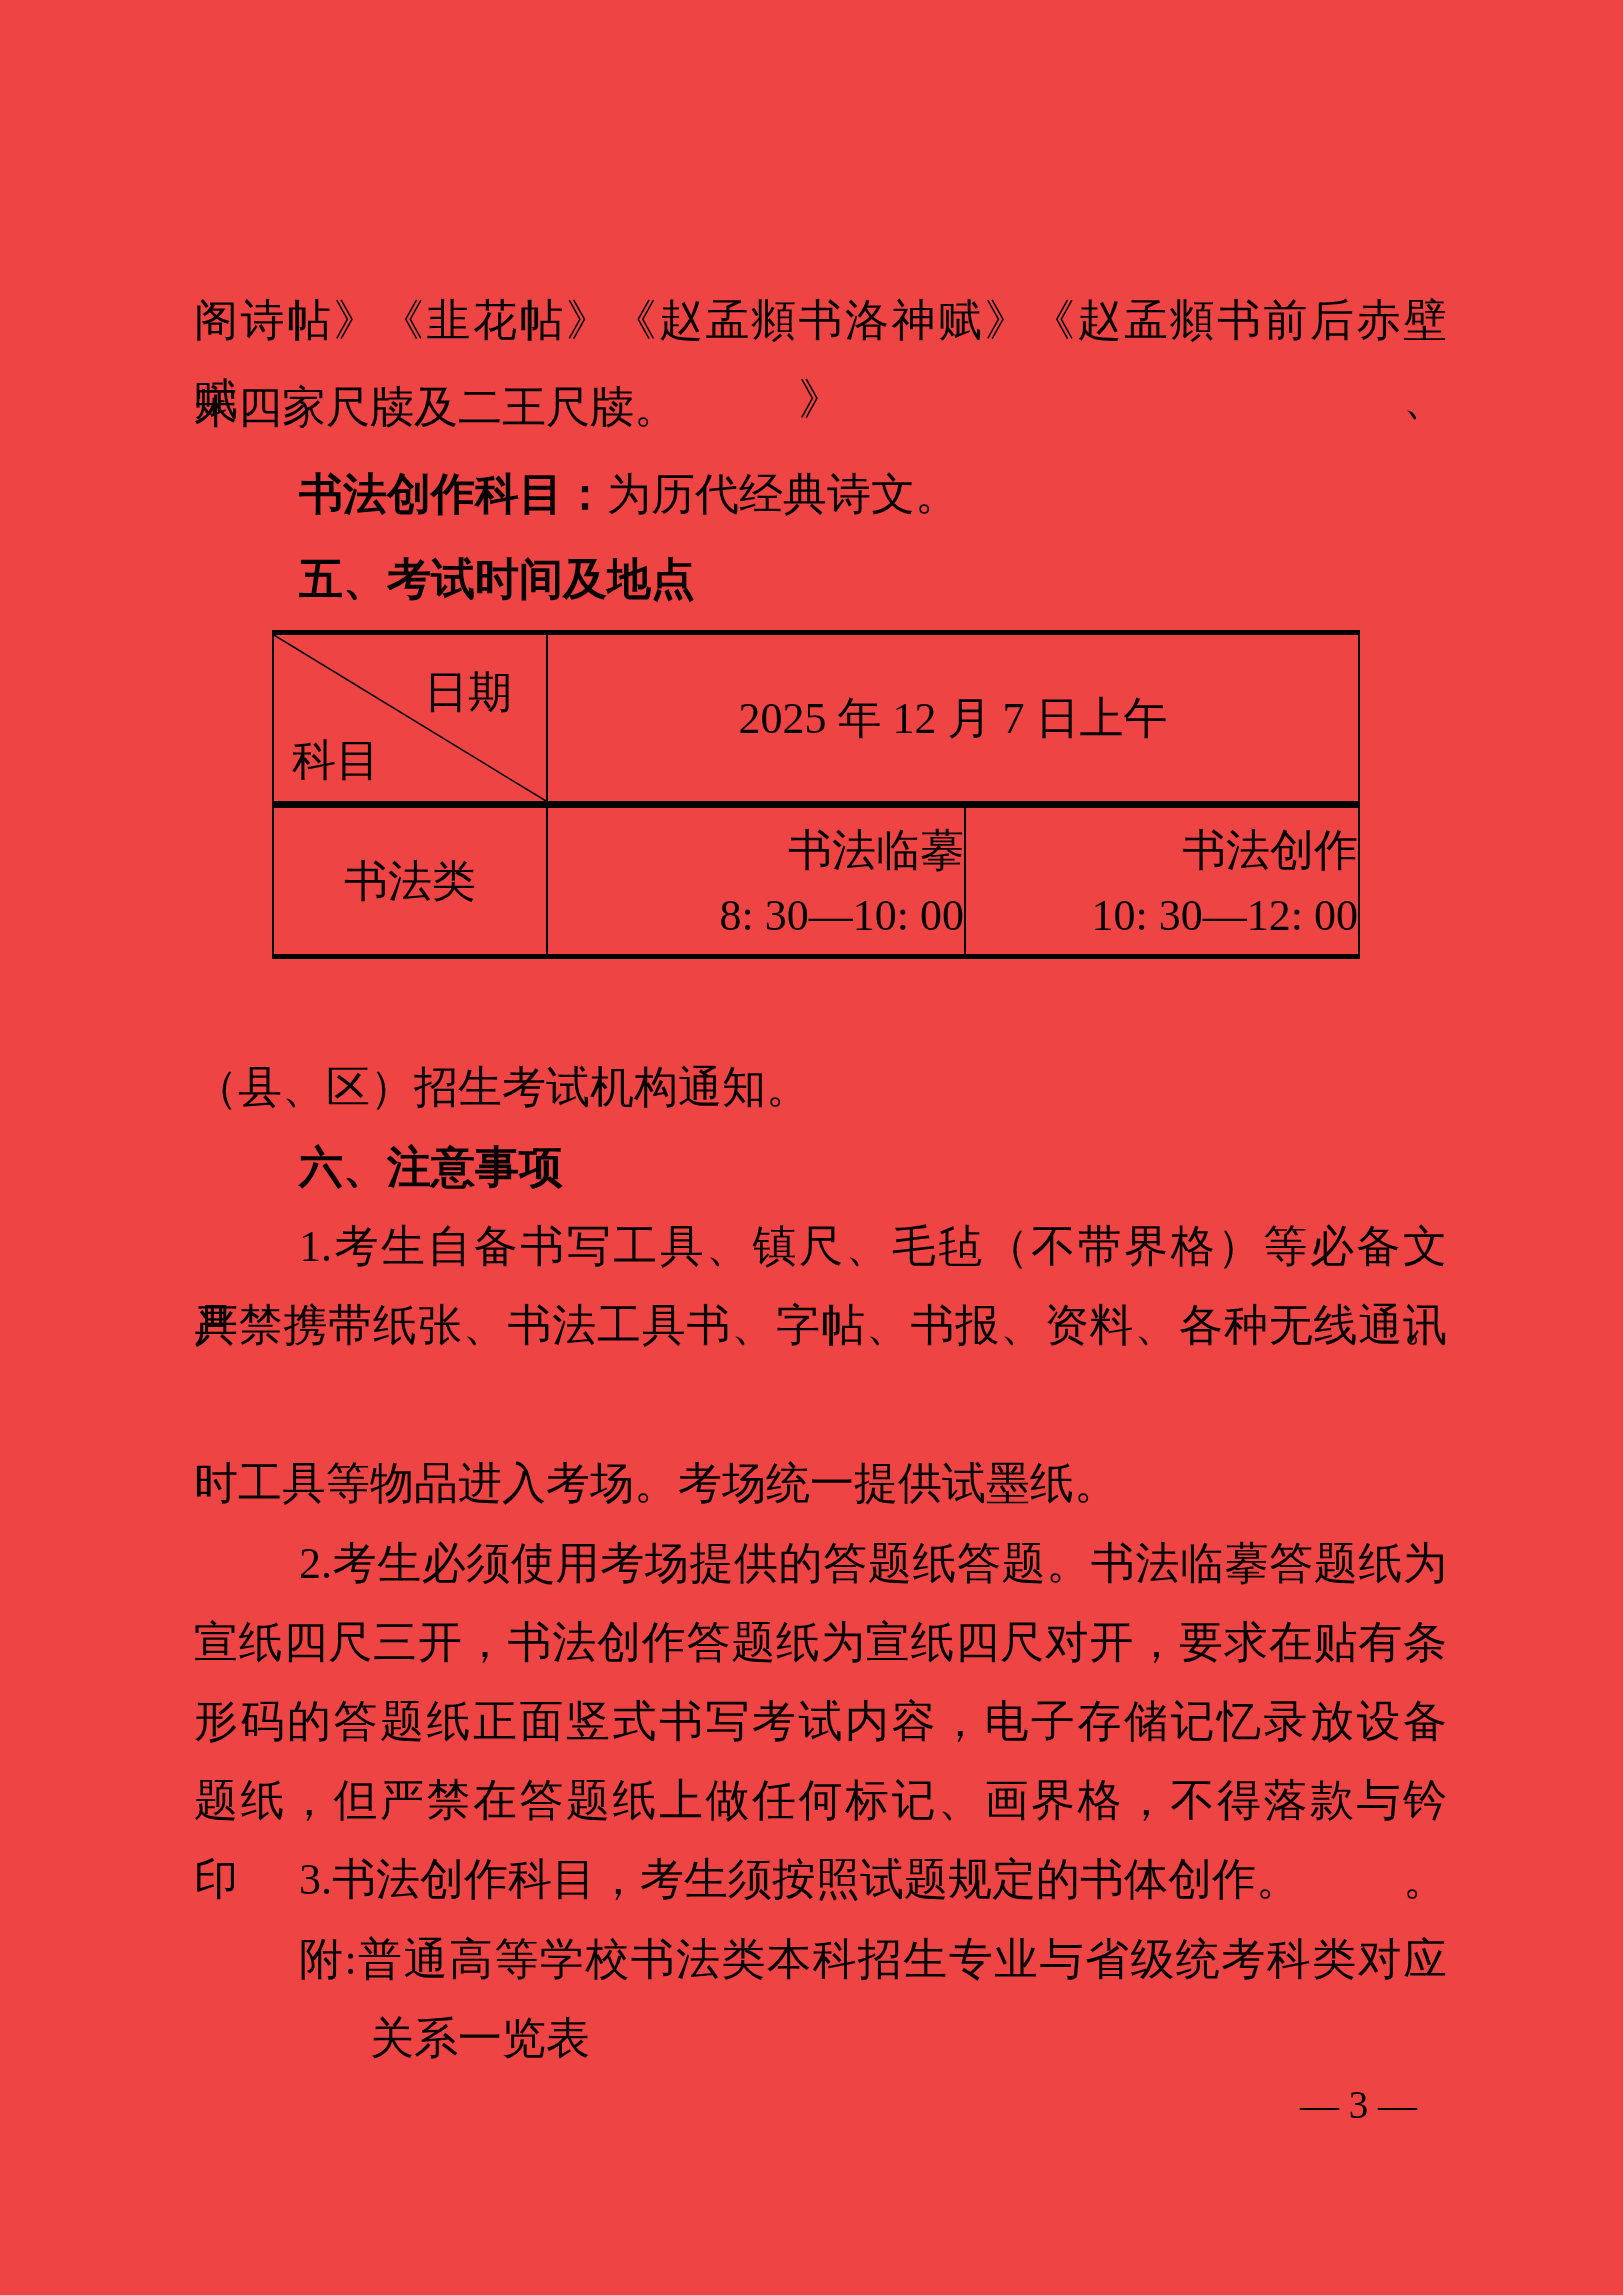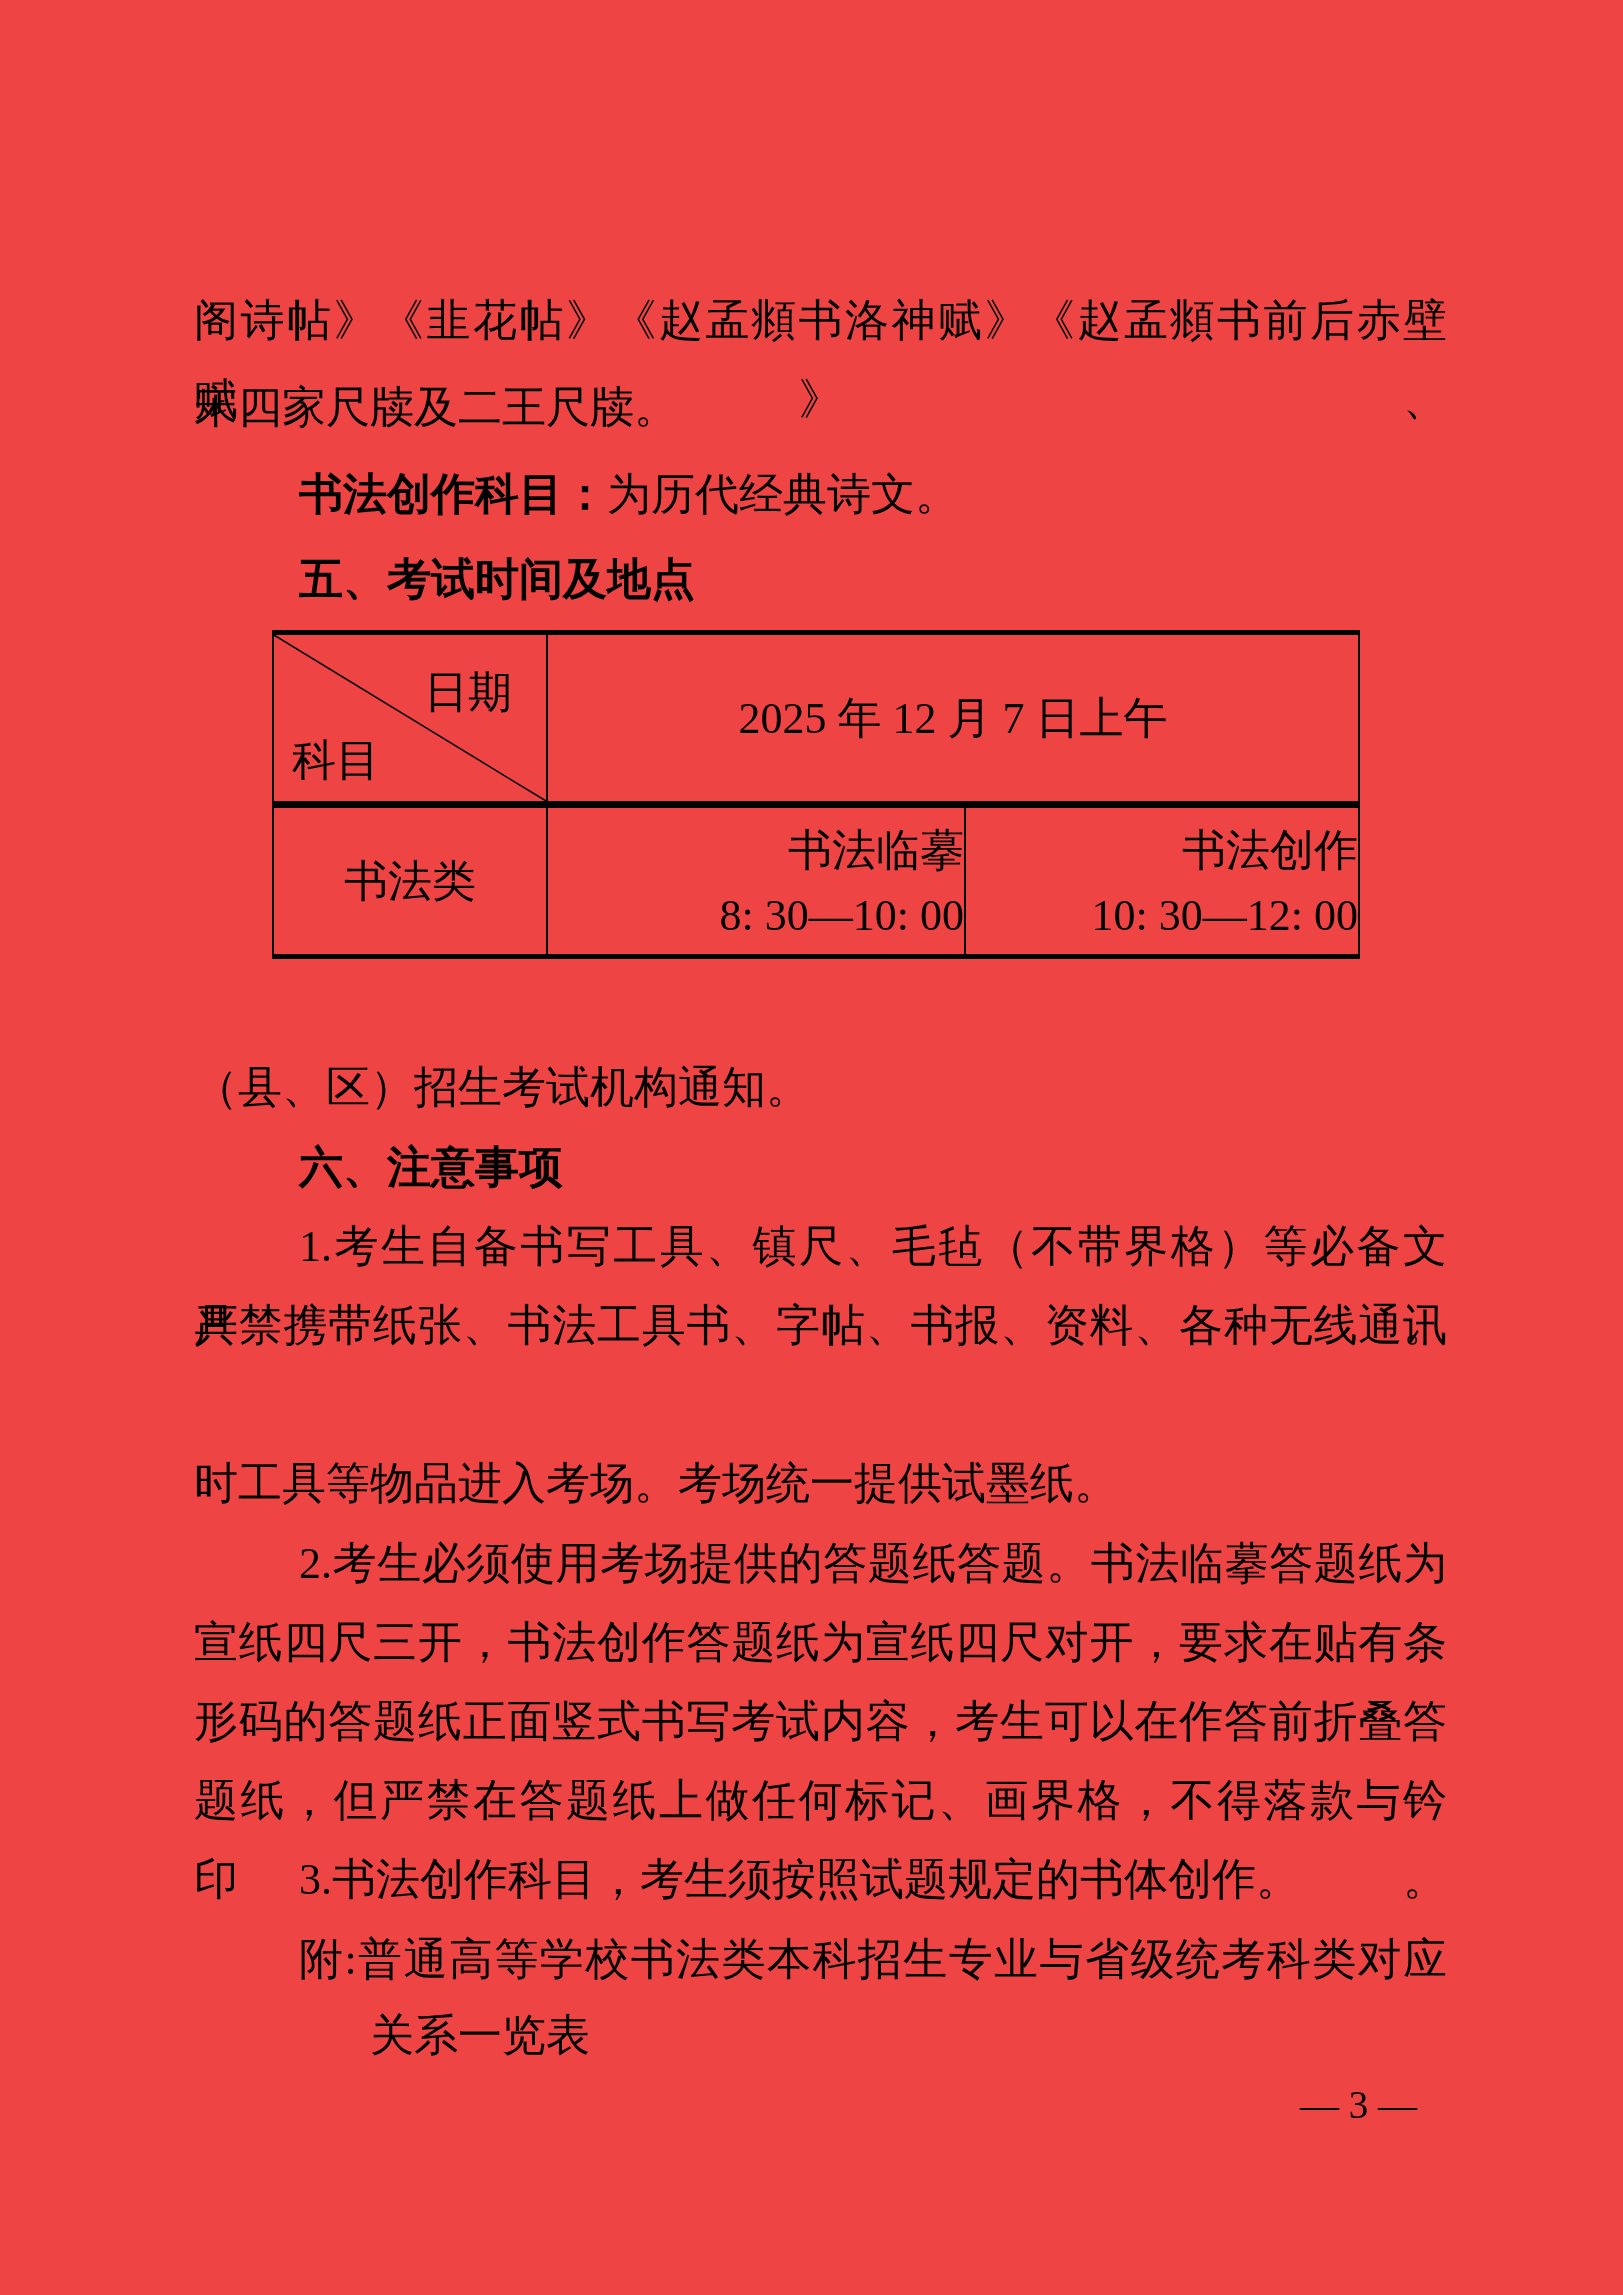--- a/index.html
+++ b/index.html
@@ -20,21 +20,21 @@
     font-size: 44px;
     line-height: 79px;
     color: #000;
   }
   .just {
     text-align: justify;
     text-align-last: justify;
     text-justify: inter-character;
   }
   .indent { text-indent: 105px; }
-  .indent2 { text-indent: 176px; font-family: Liberation Mono, monospace; }
+  .indent2 { text-indent: 176px; }
   .hd {
     font-family: "Liberation Sans", sans-serif;
     font-weight: bold;
     white-space: nowrap;
   }
   .lbl { font-weight: bold; }
   .nowrap { white-space: nowrap; }
 
   
   .tbl {
@@ -135,21 +135,21 @@
   <div class="line nowrap" style="top:1048px">（县、区）招生考试机构通知。</div>
 
   <div class="line indent hd" style="top:1127px">六、注意事项</div>
 
   <div class="line indent just" style="top:1207px">1.考生自备书写工具、镇尺、毛毡（不带界格）等必备文具。</div>
   <div class="line just" style="top:1286px">严禁携带纸张、书法工具书、字帖、书报、资料、各种无线通讯</div>
   <div class="line nowrap" style="top:1444px">时工具等物品进入考场。考场统一提供试墨纸。</div>
 
   <div class="line indent just" style="top:1524px">2.考生必须使用考场提供的答题纸答题。书法临摹答题纸为</div>
   <div class="line just" style="top:1603px">宣纸四尺三开，书法创作答题纸为宣纸四尺对开，要求在贴有条</div>
-  <div class="line just" style="top:1682px">形码的答题纸正面竖式书写考试内容，考生可以在作答前折叠答</div>
+  <div class="line just" style="top:1682px">形码的答题纸正面竖式书写考试内容，电子存储记忆录放设备</div>
   <div class="line just" style="top:1761px">题纸，但严禁在答题纸上做任何标记、画界格，不得落款与钤印。</div>
 
   <div class="line indent nowrap" style="top:1840px">3.书法创作科目，考生须按照试题规定的书体创作。</div>
 
   <div class="line indent just" style="top:1920px">附:普通高等学校书法类本科招生专业与省级统考科类对应</div>
   <div class="line indent2 nowrap" style="top:1999px">关系一览表</div>
 
   <div class="pagenum">— 3 —</div>
 
 </div>

